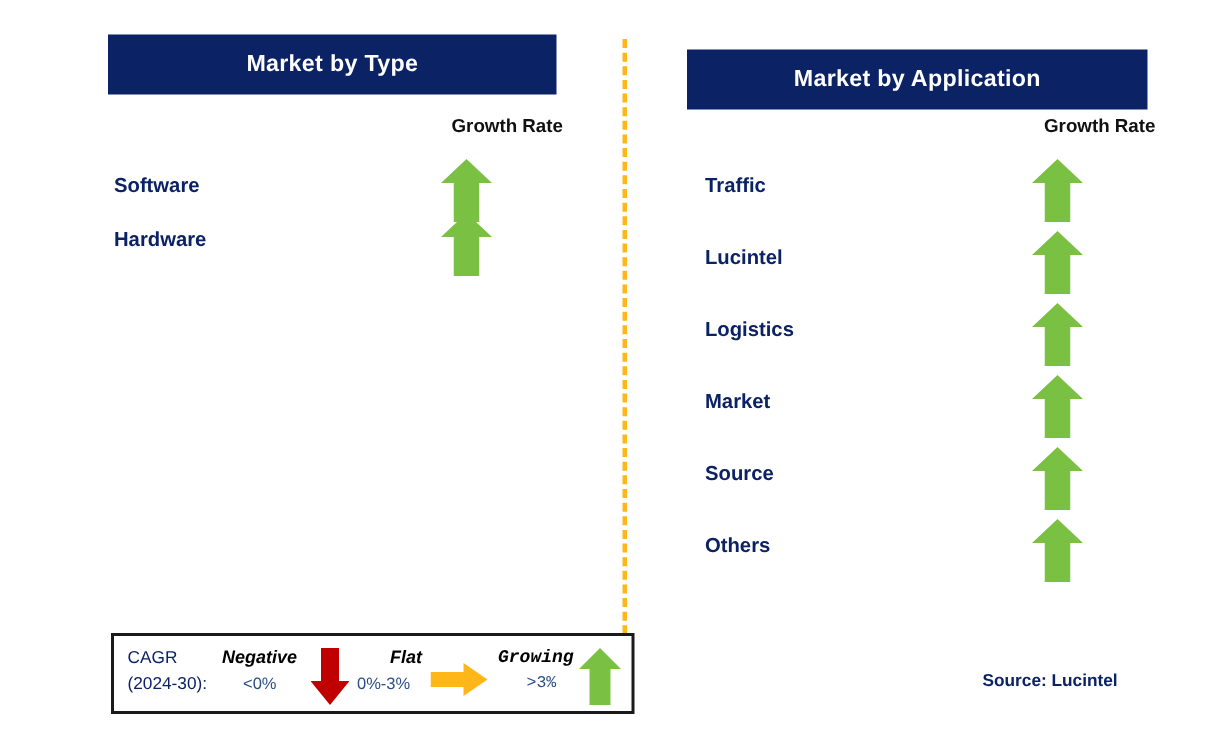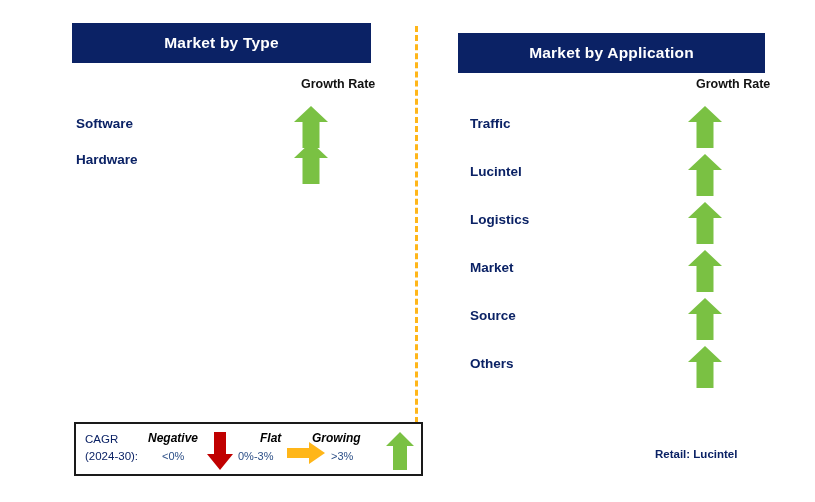--- a/index.html
+++ b/index.html
@@ -138,21 +138,21 @@
   #legend-neg        { left: 68px; width: 80px; }
   #legend-neg .legend-title { left: 4px; }
   #legend-neg .legend-value { left: 18px; }
   #legend-icon-down  { left: 131px; top: 8px; width: 26px; height: 38px; }
 
   #legend-flat       { left: 160px; width: 80px; }
   #legend-flat .legend-title { left: 24px; }
   #legend-flat .legend-value { left: 2px; }
   #legend-icon-right { left: 211px; top: 18px; width: 38px; height: 22px; }
 
-  #legend-grow       { left: 232px; width: 80px; }
+  #legend-grow       { left: 252px; width: 80px; font-family: Liberation Mono, monospace; }
   #legend-grow .legend-title { left: 4px; }
   #legend-grow .legend-value { left: 23px; }
   #legend-icon-up    { left: 310px; top: 8px; width: 28px; height: 38px; }
 
   
   #source {
     position: absolute;
     left: 655px;
     top: 448px;
     font-size: 11.5px;
@@ -274,13 +274,13 @@
     <div class="legend-title">Growing</div>
     <div class="legend-value">&gt;3%</div>
   </div>
   <div class="legend-icon" id="legend-icon-up">
     <svg viewBox="0 0 28 38" preserveAspectRatio="none">
       <polygon points="14,0 28,14 21,14 21,38 7,38 7,14 0,14" fill="#7ac143"></polygon>
     </svg>
   </div>
 </div>
 
-<div id="source">Retail: Lucintel</div>
+<div id="source">Source: Lucintel</div>
 
 </body></html>

